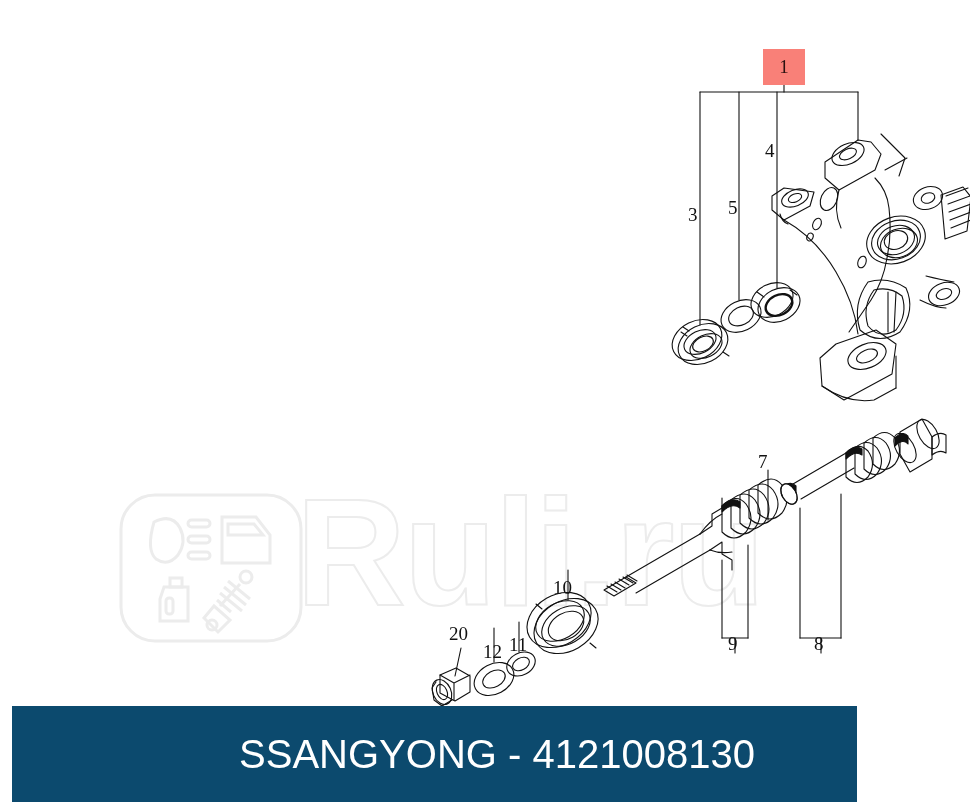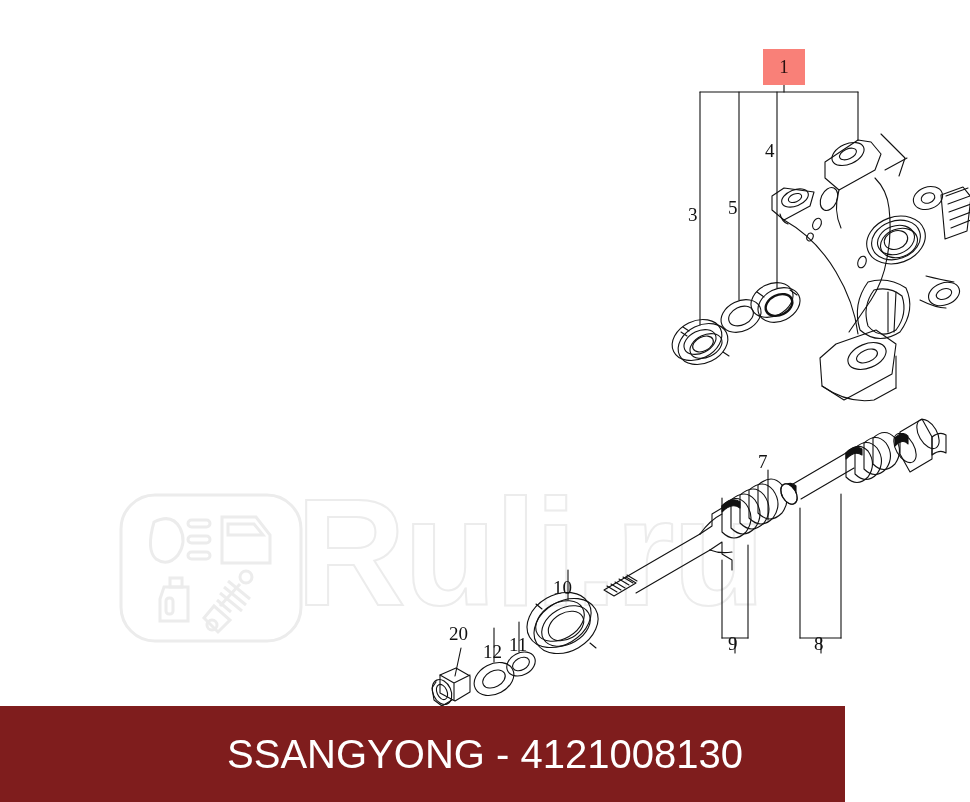--- a/index.html
+++ b/index.html
@@ -38,22 +38,22 @@
     position:absolute;
     background:#f98078;
     width:42px;height:36px;
     display:flex;align-items:center;justify-content:center;
     font-family:"Liberation Serif", serif;
     font-size:19px;color:#2b1110;
   }
 
   
   .footer{
-    position:absolute;left:0;top:706px;width:845px;height:96px;
-    background:#7f1d1d;
+    position:absolute;left:12px;top:706px;width:845px;height:96px;
+    background:#0c4a6e;
   }
   .footer-inner{
     position:absolute;left:0;top:0;width:970px;height:96px;
     display:flex;align-items:center;justify-content:center;
     gap:0px;
   }
   .f-brand{
     font-family:"Liberation Sans", sans-serif;
     font-size:40px;color:#ffffff;letter-spacing:0px;white-space:nowrap;
   }

